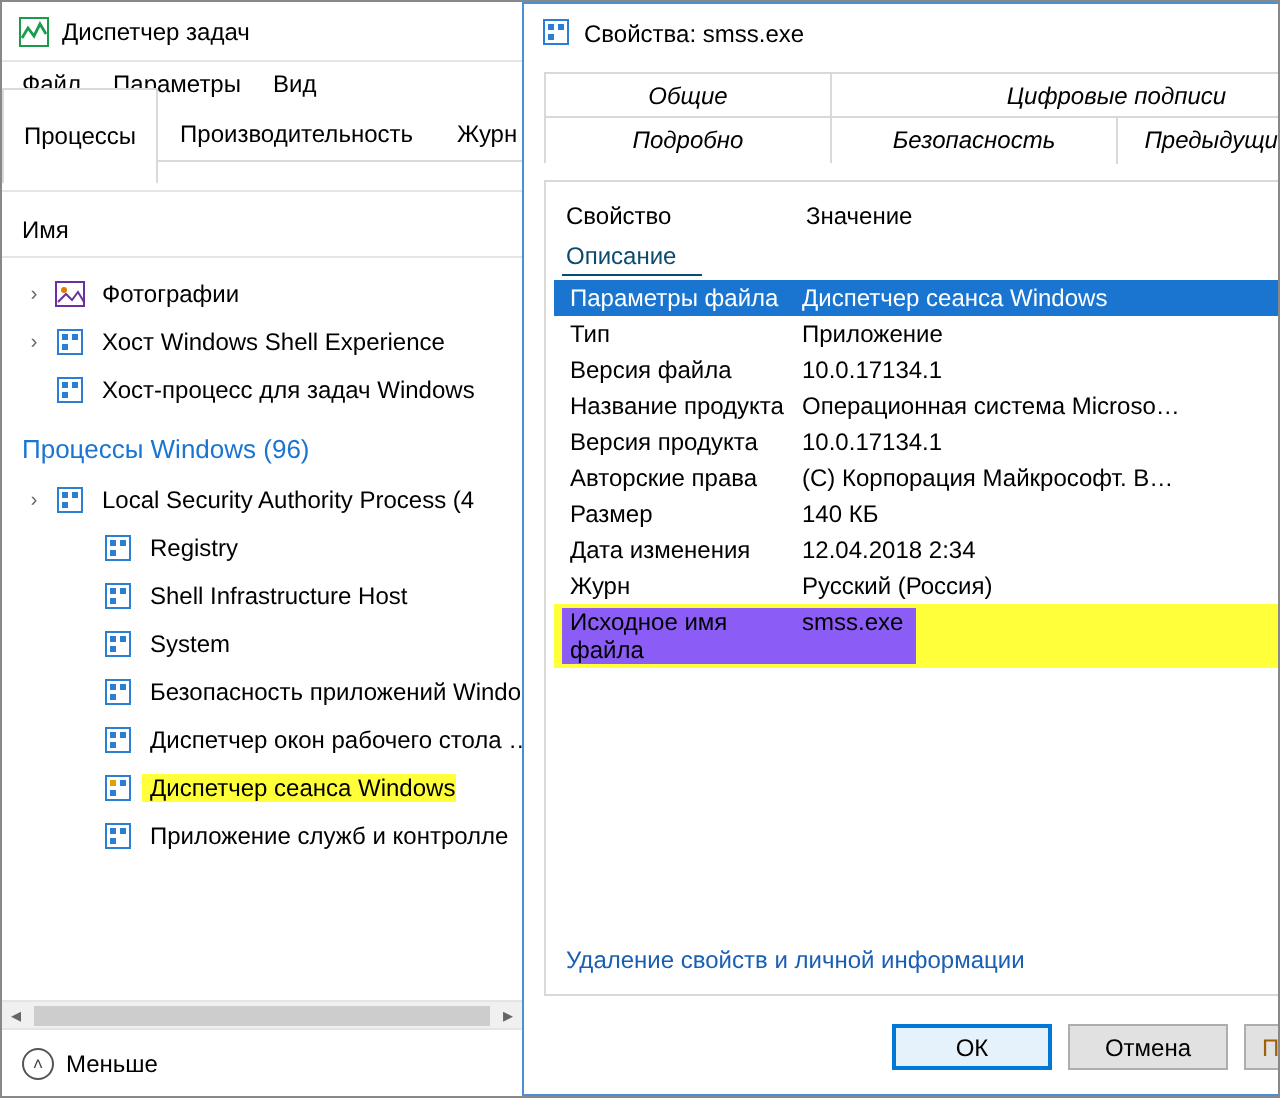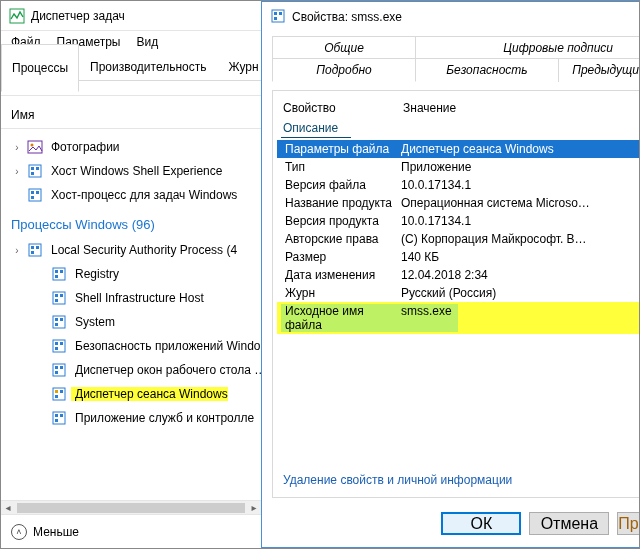--- a/index.html
+++ b/index.html
@@ -48,25 +48,25 @@
   .dlg-tab.active { background: #fff; position: relative; z-index: 2; border-bottom: 1px solid #fff; }
 
   .dlg-body { flex: 1; margin: 8px 10px 4px 10px; border: 1px solid #d9d9d9; padding: 6px 4px 6px 4px; display: flex; flex-direction: column; }
   .prop-head { display: flex; padding: 4px 6px 4px 6px; font-size: 12px; }
   .prop-head .c1 { width: 120px; }
   .prop-group { color: #0c4a6e; border-bottom: 1px solid #0c4a6e; margin: 2px 6px 2px 4px; padding: 0 0 2px 2px; width: 70px; }
   .prop-row { display: flex; padding: 2px 4px; font-size: 12px; }
   .prop-row .c1 { width: 120px; padding-left: 4px; }
   .prop-row .c2 { flex: 1; white-space: nowrap; overflow: hidden; text-overflow: ellipsis; }
   .prop-row.selected { background: #1a75d1; color: #fff; }
-  .prop-row.hl .c1, .prop-row.hl .c2 { background: #bef264; display: inline-block; }
+  .prop-row.hl .c1, .prop-row.hl .c2 { background: #8b5cf6; display: inline-block; }
   .prop-row.hl .c2 { flex: 0 0 auto; padding-right: 6px; }
   .dlg-link { color: #1a5fb4; padding: 10px 6px 4px 6px; font-size: 12px; }
   .dlg-buttons { display: flex; gap: 8px; justify-content: flex-end; padding: 10px 12px 12px 0; }
-  .btn { min-width: 80px; height: 23px; border: 1px solid #adadad; background: #e1e1e1; font-size: 16px; display: inline-flex; align-items: center; justify-content: center; }
+  .btn { min-width: 80px; height: 23px; border: 1px solid #adadad; background: #e1e1e1; font-size: 12px; display: inline-flex; align-items: center; justify-content: center; }
   .btn.default { border: 1px solid #0078d7; box-shadow: inset 0 0 0 1px #0078d7; background: #e5f1fb; }
   .btn.disabled { color: #a16207; }
 
   
   .svg-app { width: 16px; height: 16px; }
 </style>
 </head>
 <body>
 
 <div class="tm">

